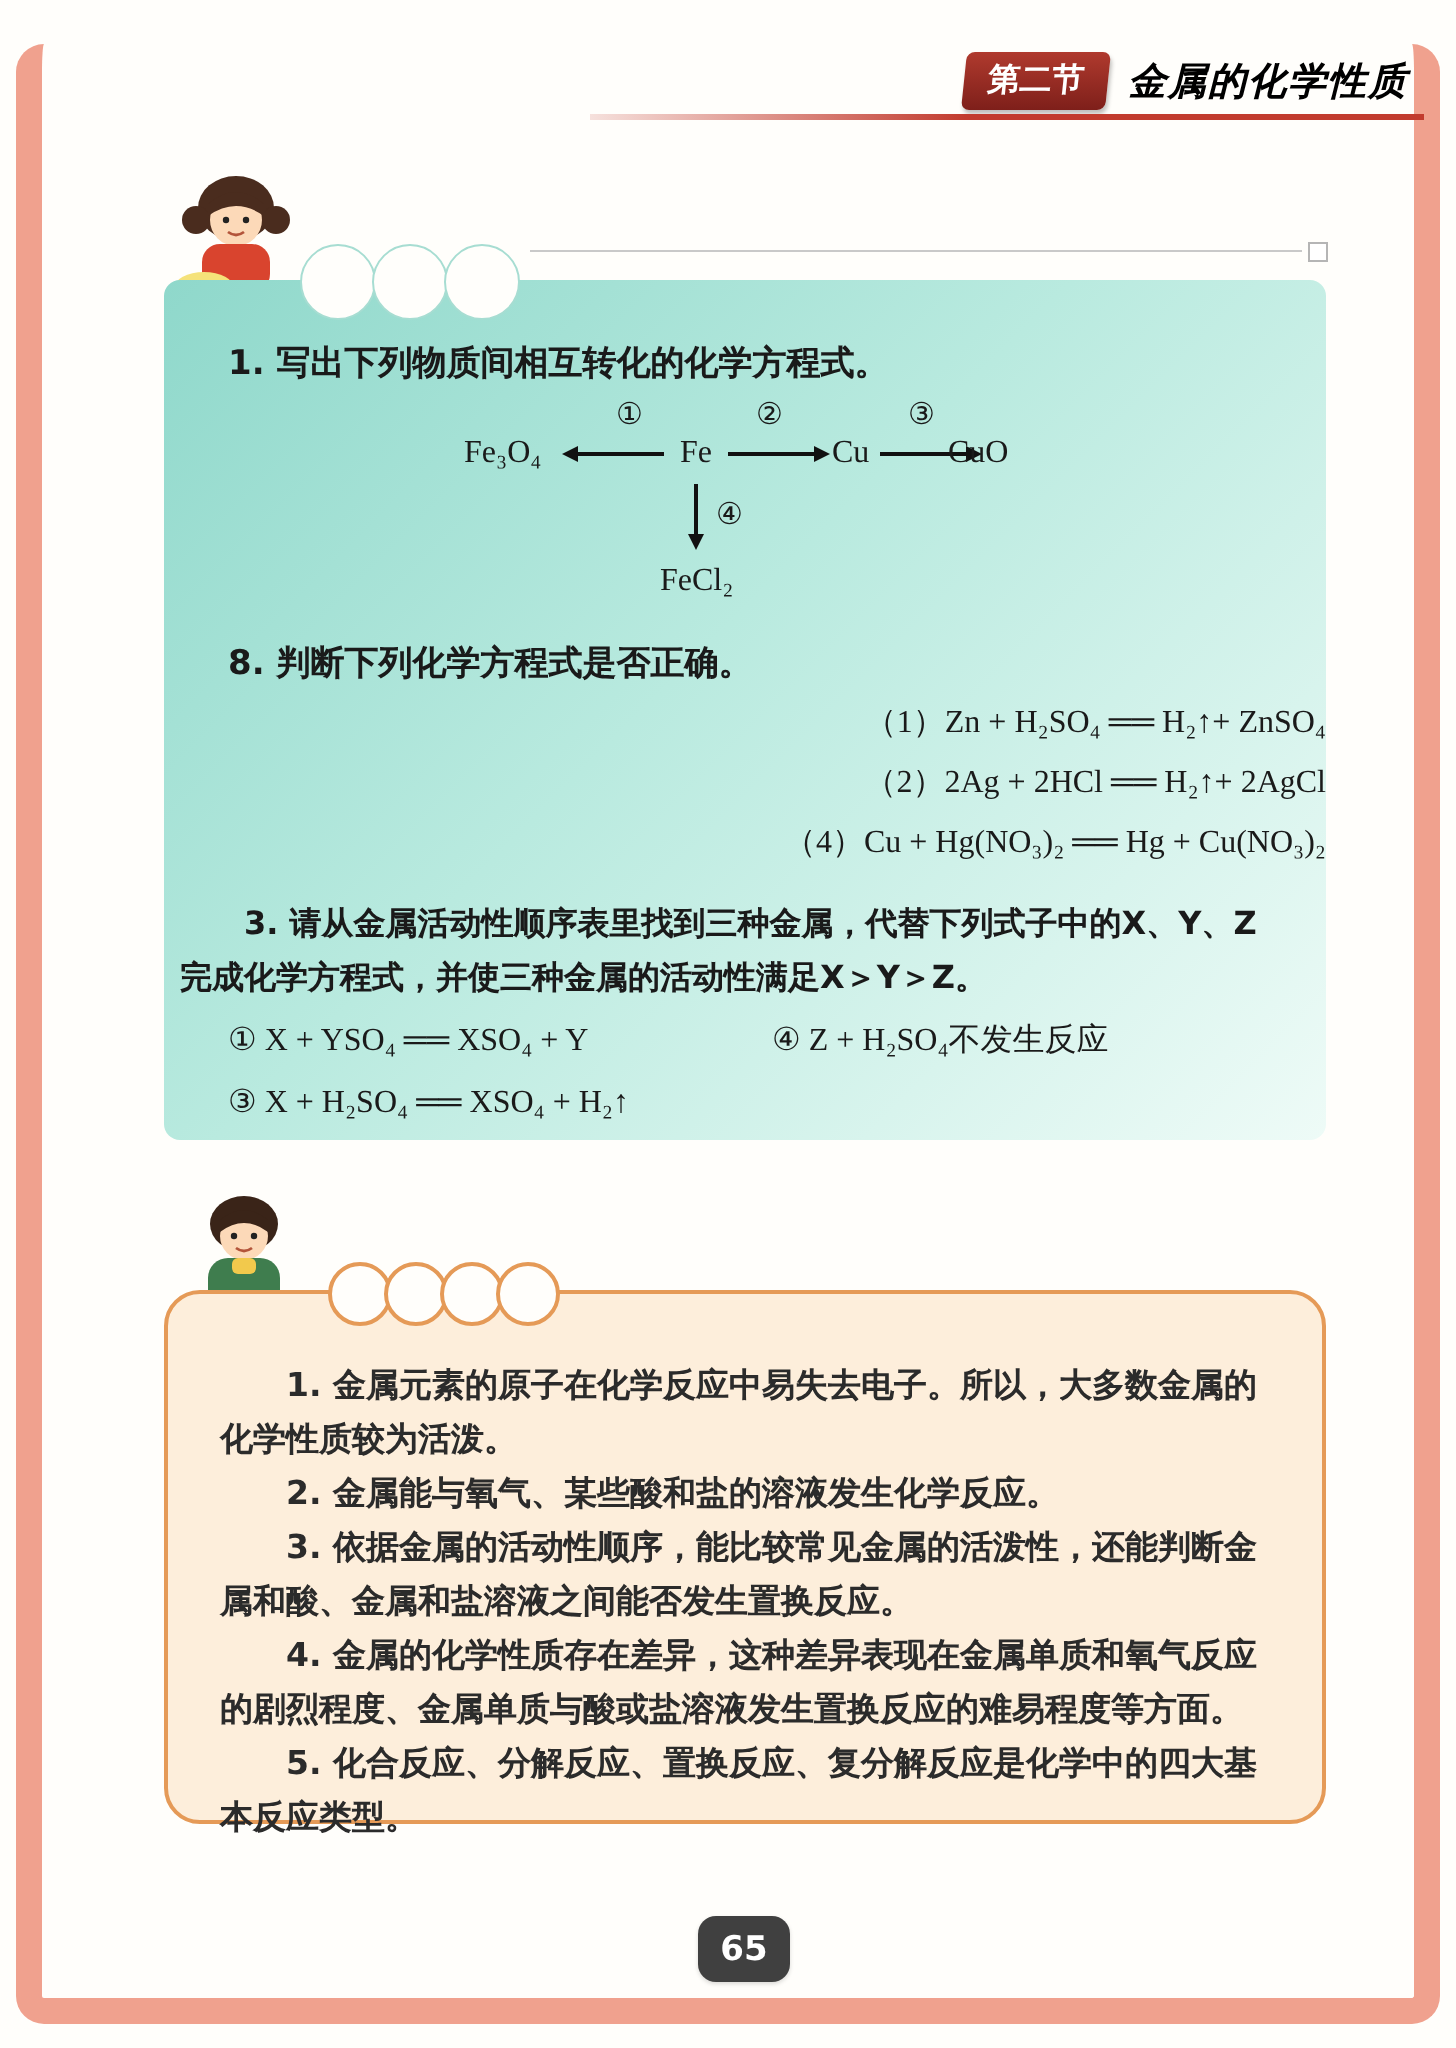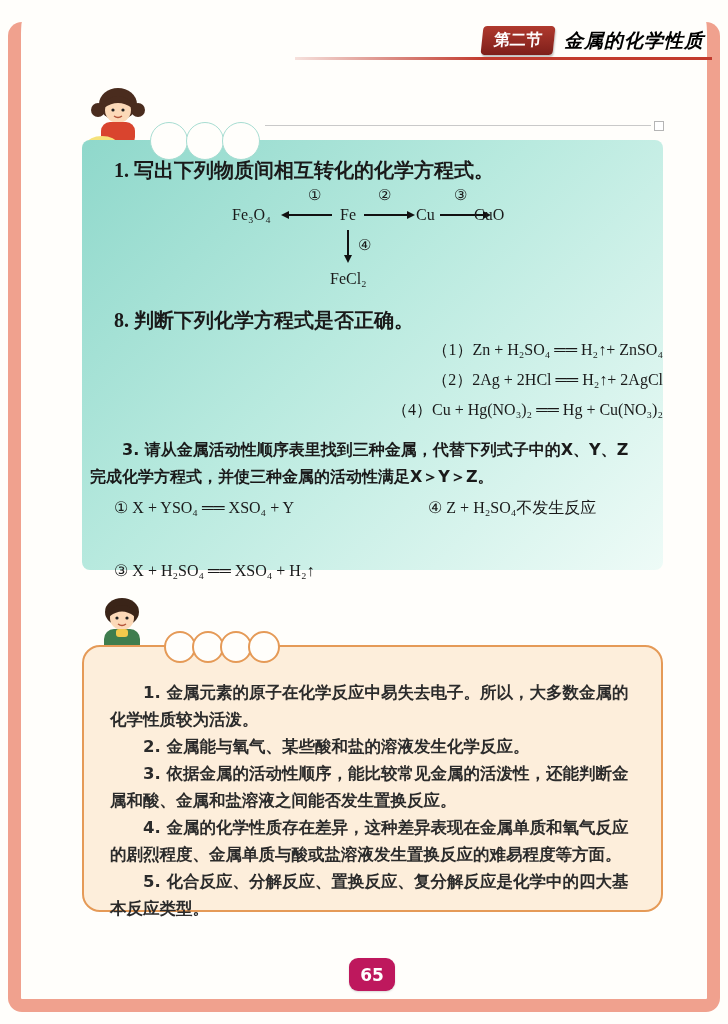--- a/index.html
+++ b/index.html
@@ -29,27 +29,27 @@
   .connector{position:absolute;left:265px;top:125px;width:386px;height:1px;background:#c9c9c9;}
   .endbox{position:absolute;right:-13px;top:-4px;width:8px;height:8px;border:1px solid #b5b5b5;background:#fff;}
 
   
   .exercise-box{position:absolute;left:82px;top:140px;width:581px;height:430px;border-radius:8px;
          background:linear-gradient(135deg,#8fd8cb 0%,#b9eadf 45%,#eefbf7 100%);}
   .scallop{position:absolute;border-radius:50%;background:#fffefb;}
   .ex-scallop{width:36px;height:36px;top:-18px;border:1px solid #a7ddd2;}
   .ex-s1{left:68px;} .ex-s2{left:104px;} .ex-s3{left:140px;}
 
-  .q{margin:0 0 0 32px;font-size:20px;font-weight:700;line-height:20px;font-family:Liberation Serif, serif;}
+  .q{margin:12px 0 0 32px;font-size:17px;font-weight:700;line-height:20px;}
   .q1{padding-top:20px;}
   .q2{margin-top:12px;}
   .eq{margin:10px 0 0 32px;font-family:"Liberation Serif","DejaVu Serif",serif;font-size:16px;line-height:20px;text-align:right;}
   .q3p{margin:16px 20px 0 8px;font-size:16px;font-weight:700;line-height:27px;text-indent:2em;}
   .q3-grid{display:grid;grid-template-columns:272px 1fr;row-gap:10px;margin:8px 12px 0 32px;
-         font-family:"Liberation Serif","DejaVu Serif",serif;font-size:16px;gap:42px;}
+         font-family:"Liberation Serif","DejaVu Serif",serif;font-size:16px;}
   .q3-grid p{margin:0;}
 
   
   .diagram{position:relative;height:112px;margin-top:6px;font-family:"Liberation Serif","DejaVu Serif",serif;font-size:16px;}
   .diagram .node,.diagram .clabel{position:absolute;white-space:nowrap;}
   .clabel{font-size:15px;}
   .harrow{position:absolute;width:44px;height:1.5px;background:#111;}
   .harrow.right::after{content:"";position:absolute;right:-7px;top:-3.2px;
         border-left:8px solid #111;border-top:4px solid transparent;border-bottom:4px solid transparent;}
   .harrow.left::before{content:"";position:absolute;left:-7px;top:-3.2px;
@@ -59,21 +59,21 @@
         border-top:8px solid #111;border-left:4px solid transparent;border-right:4px solid transparent;}
 
   
   .summary-box{position:absolute;left:82px;top:645px;width:581px;height:267px;box-sizing:border-box;
         background:#fdeedb;border:2px solid #e59a57;border-radius:18px;padding:32px 24px 16px 26px;}
   .sum-scallop{width:28px;height:28px;top:-16px;border:2px solid #e59a57;}
   .sm-s1{left:80px;} .sm-s2{left:108px;} .sm-s3{left:136px;} .sm-s4{left:164px;}
   .summary-box p{margin:0;font-size:16.5px;line-height:27px;text-indent:2em;color:#2b2b2b;font-weight:600;}
 
   
-  .page-num{position:absolute;left:349px;top:958px;width:46px;height:33px;background:#be185d;
+  .page-num{position:absolute;left:349px;top:958px;width:46px;height:33px;background:#404040;
         border-radius:9px;display:flex;align-items:center;justify-content:center;
         color:#fff;font-weight:bold;font-size:17px;box-shadow:0 1px 2px rgba(0,0,0,.15);}
 </style>
 </head>
 <body>
 
 <div class="page">
 
   <div class="frame"></div>
 

